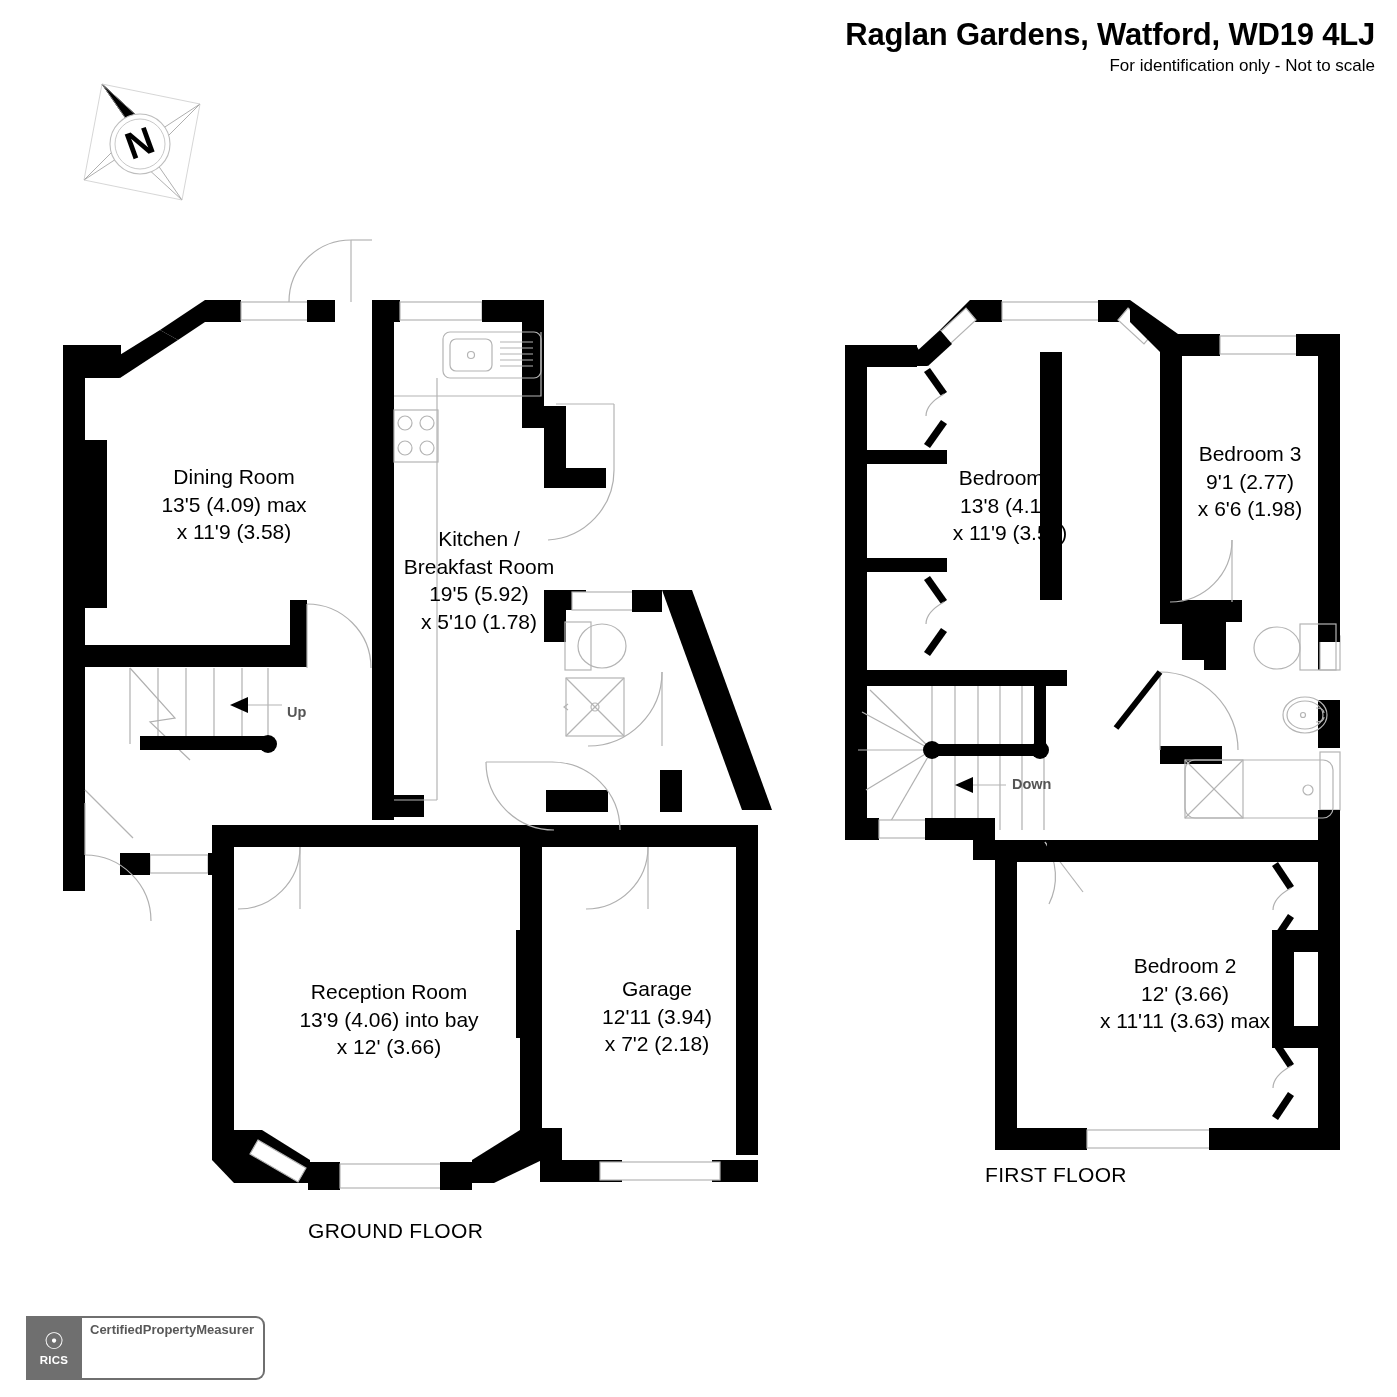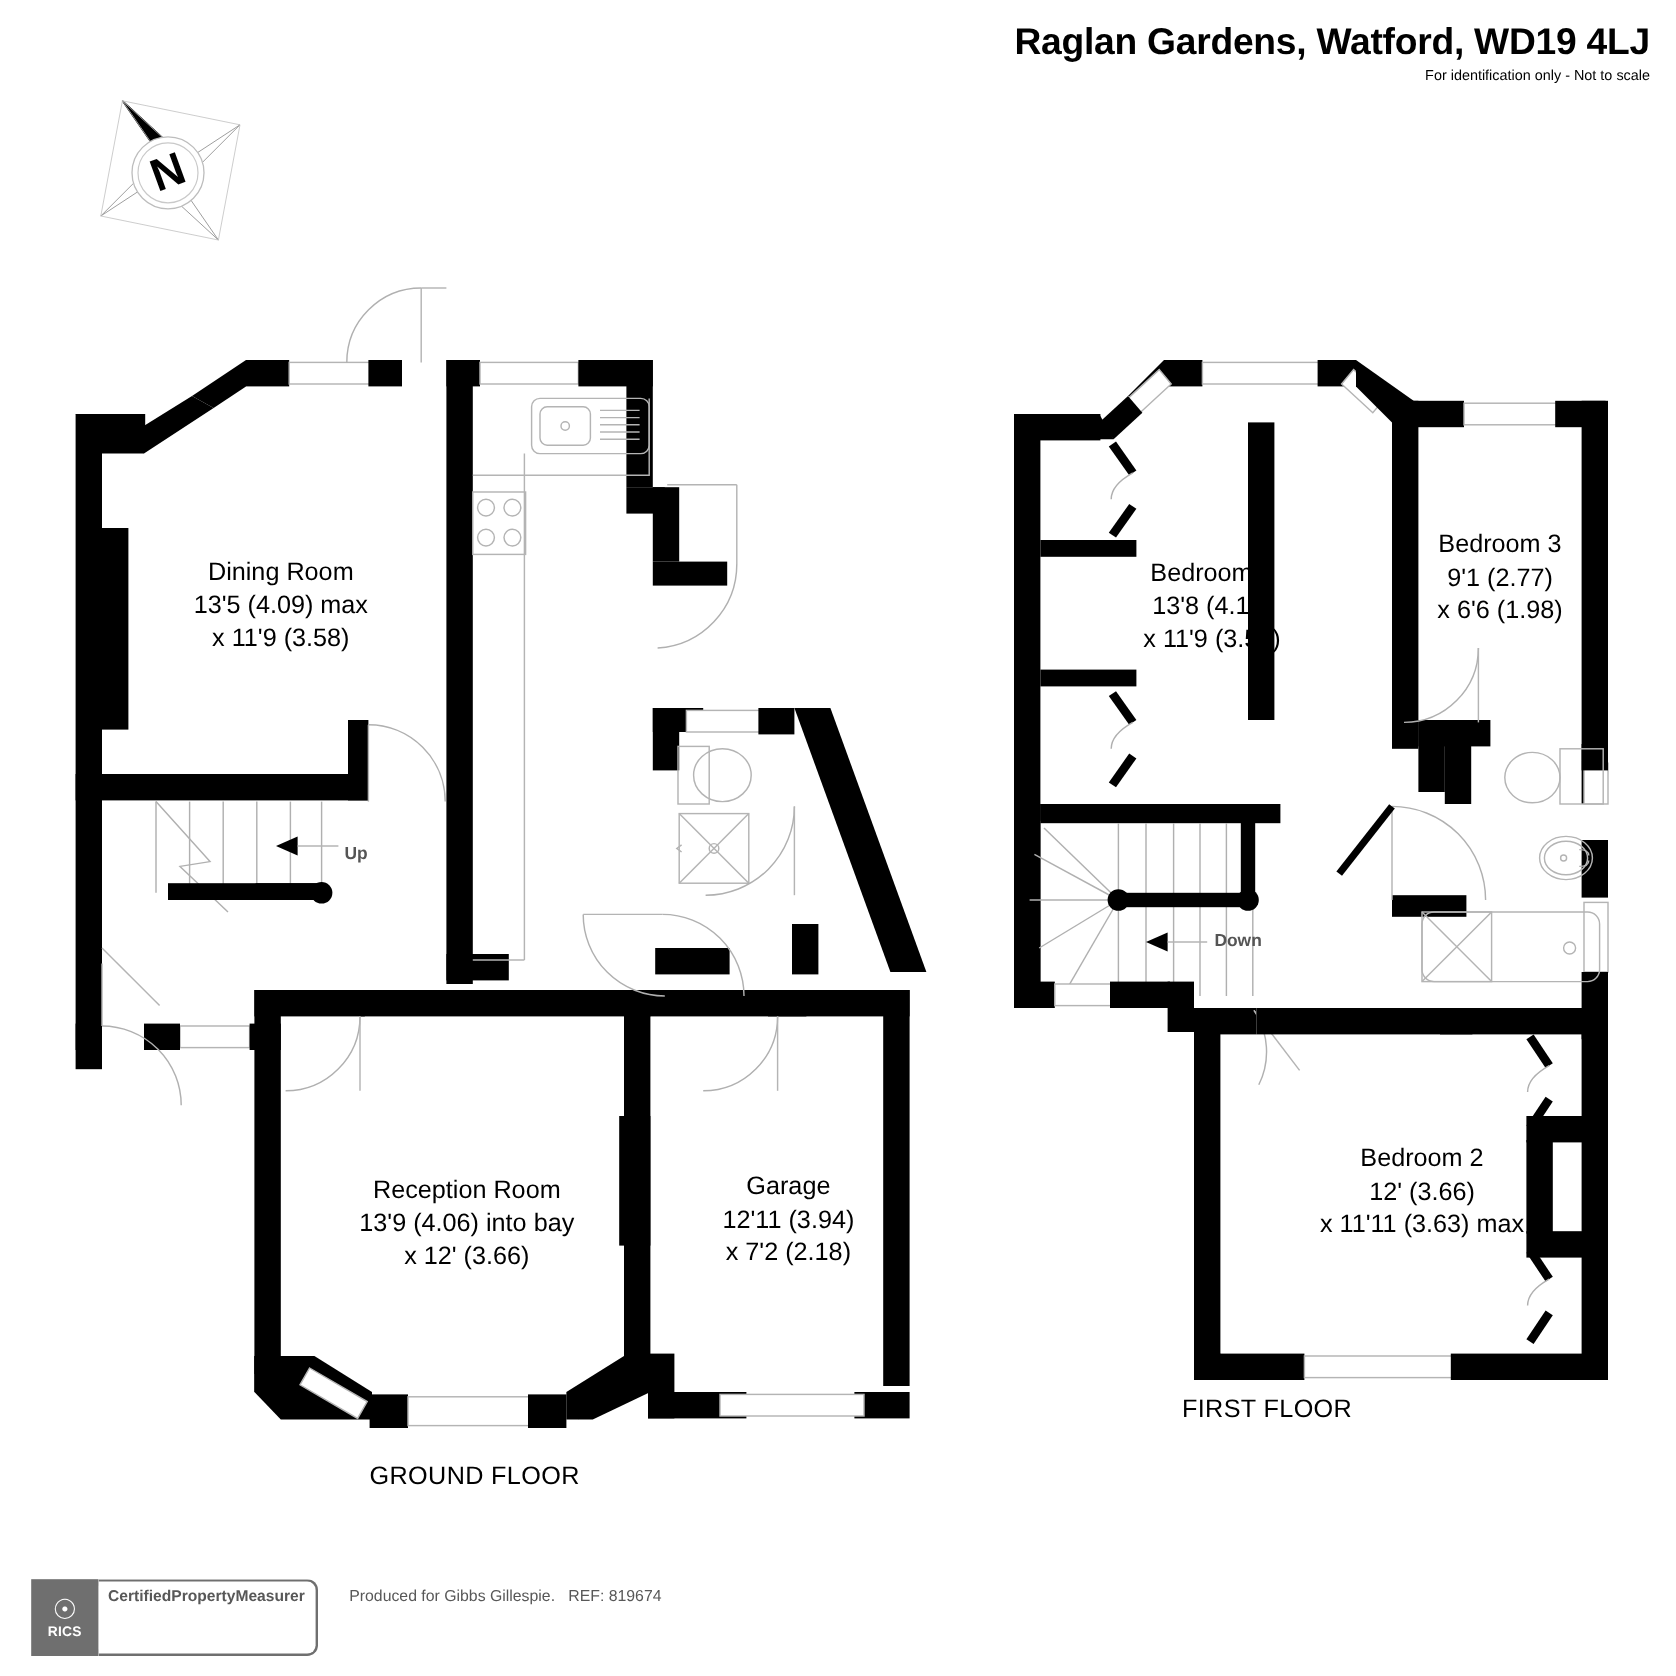--- a/index.html
+++ b/index.html
@@ -29,21 +29,21 @@
     letter-spacing: -0.2px;
     line-height: 1.1;
     white-space: nowrap;
   }
   .subtitle {
     font-size: 21px;
     margin-top: 11px;
     white-space: nowrap;
   }
   .notice {
-    font-size: 12px;
+    font-size: 17px;
     margin-top: 4px;
     white-space: nowrap;
   }
 
   
   .floor-caption {
     position: absolute;
     font-size: 21px;
     letter-spacing: 0.3px;
     white-space: nowrap;
@@ -473,20 +473,26 @@
       </g>
     </g>
   </svg>
 
   <div class="room-label" id="label-dining" style="left:234px; top:463px;">
     <span class="nm">Dining Room</span>
     <span class="dim">13'5 (4.09) max</span>
     <span class="dim">x 11'9 (3.58)</span>
   </div>
 
+  <div class="room-label" id="label-kitchen" style="left:479px; top:525px;">
+    <span class="nm">Kitchen /</span>
+    <span class="nm">Breakfast Room</span>
+    <span class="dim">19'5 (5.92)</span>
+    <span class="dim">x 5'10 (1.78)</span>
+  </div>
 
   <div class="room-label" id="label-reception" style="left:389px; top:978px;">
     <span class="nm">Reception Room</span>
     <span class="dim">13'9 (4.06) into bay</span>
     <span class="dim">x 12' (3.66)</span>
   </div>
 
   <div class="room-label" id="label-garage" style="left:657px; top:975px;">
     <span class="nm">Garage</span>
     <span class="dim">12'11 (3.94)</span>
@@ -523,17 +529,16 @@
         <div class="glyph">☉</div>
         <div class="word">RICS</div>
       </div>
       <div class="rics-text">
         <span>Certified</span>
         <span>Property</span>
         <span>Measurer</span>
       </div>
     </div>
     <div class="footer-text">
-      <span>Produced for Gibbs Gillespie.   REF: 819674</span>
     </div>
   </div>
 
 </div>
 
 </body></html>

